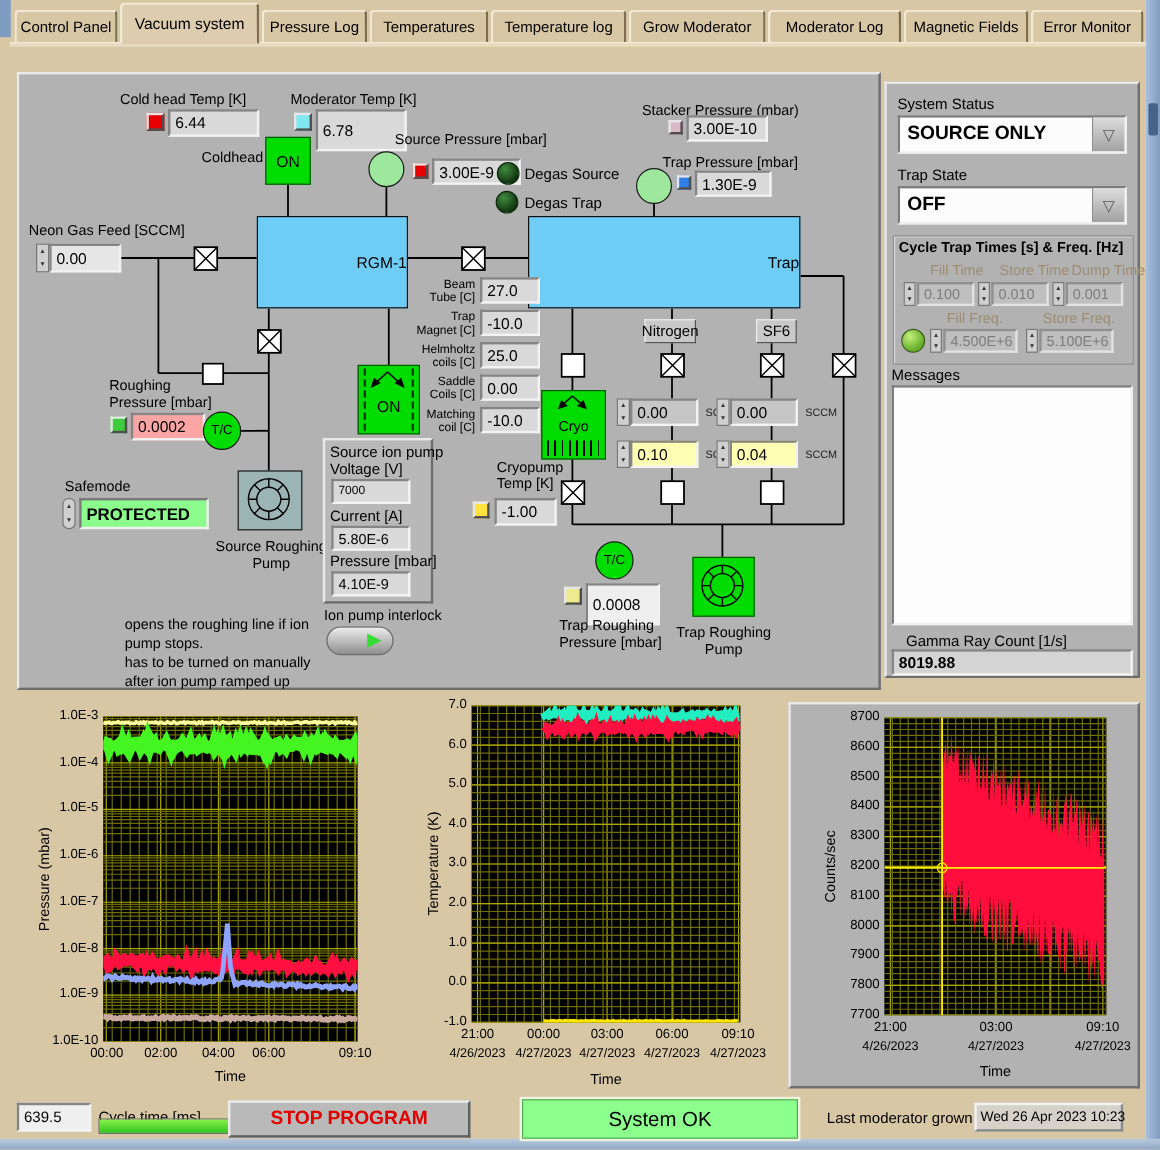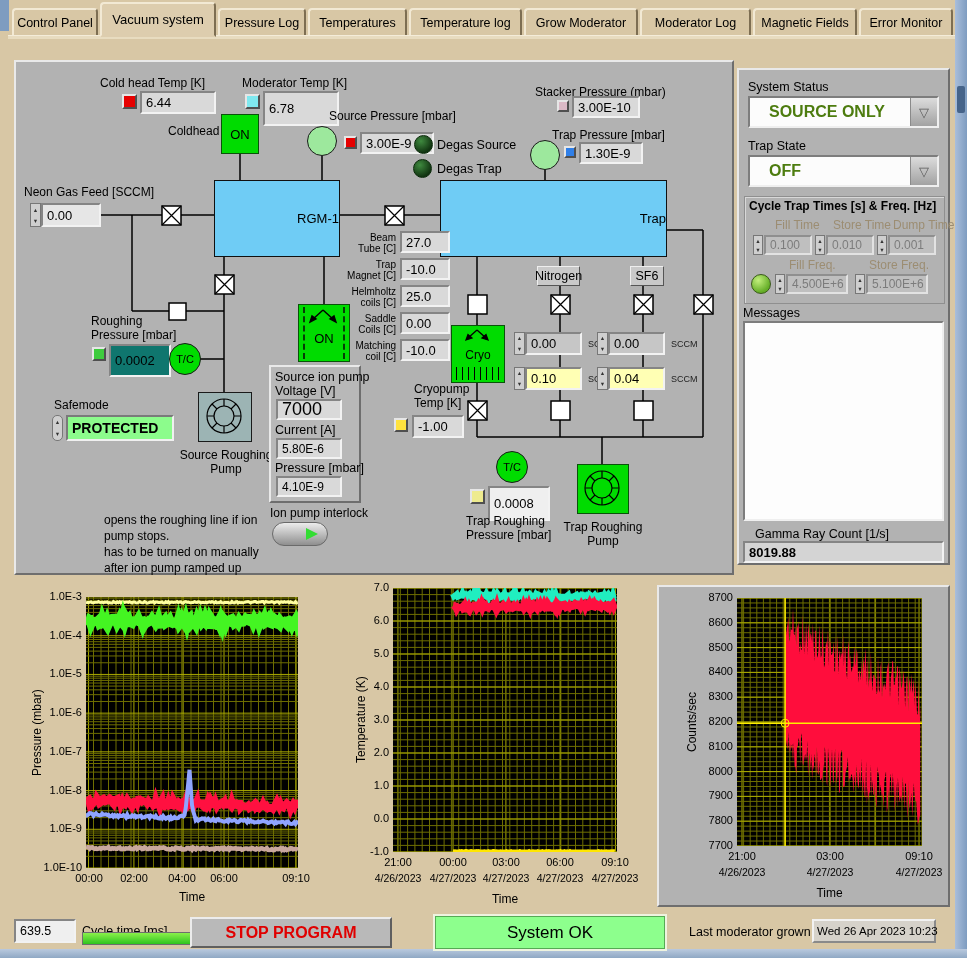--- a/index.html
+++ b/index.html
@@ -13,21 +13,21 @@
   .sunk{position:absolute;background:#d9d9d9;border-top:2px solid #858585;border-left:2px solid #858585;border-bottom:2px solid #f2f2f2;border-right:2px solid #f2f2f2;font:13px "Liberation Sans",sans-serif;color:#000;display:flex;align-items:center;padding-left:4px;box-sizing:border-box;white-space:nowrap;overflow:hidden}
   .raisedp{position:absolute;background:#b2b2b2;border-top:2px solid #e9e9e9;border-left:2px solid #e9e9e9;border-bottom:2px solid #6e6e6e;border-right:2px solid #6e6e6e;box-sizing:border-box}
   .sq{position:absolute;box-sizing:border-box;border-top:2px solid #e6e6e6;border-left:2px solid #e6e6e6;border-bottom:2px solid #4f4f4f;border-right:2px solid #4f4f4f}
   .led{position:absolute;border-radius:50%;border:1px solid #0a2a0a;background:radial-gradient(circle at 35% 30%,#3f8a3f,#113411 72%)}
   .circ{position:absolute;border-radius:50%;border:1.5px solid #1a1a1a;box-sizing:border-box;display:flex;align-items:center;justify-content:center;font:11px "Liberation Sans",sans-serif;color:#000}
   .bluebox{position:absolute;background:#6fccf5;border:1.5px solid #101010;box-sizing:border-box;display:flex;align-items:center;justify-content:flex-end;font:13px "Liberation Sans",sans-serif;color:#000}
   .spin{position:absolute;width:11px;background:#cfcfcf;border:1px solid #777;box-sizing:border-box;display:flex;flex-direction:column;align-items:center;justify-content:space-around;color:#333}
   .spin span{font-size:5.5px;line-height:6px}
   .valve{position:absolute}
   .dd{position:absolute;background:#fcfcfc;border-top:2px solid #7d7d7d;border-left:2px solid #7d7d7d;border-bottom:2px solid #efefef;border-right:2px solid #efefef;box-sizing:border-box;display:flex;align-items:stretch}
-  .dd .txt{flex:1;font:bold 16px "Liberation Sans",sans-serif;color:#4d7c0f;display:flex;align-items:center;padding-left:19px}
+  .dd .txt{flex:1;font:bold 16px "Liberation Sans",sans-serif;color:#000000;display:flex;align-items:center;padding-left:6px}
   .dd .btn{width:26px;background:linear-gradient(#dcdcdc,#a2a2a2);border-left:1px solid #8a8a8a;display:flex;align-items:center;justify-content:center;color:#5a5a5a;font-size:13px}
   .tab{position:absolute;background:#d8c7a5;border-top:2px solid #f2e9d4;border-left:2px solid #f2e9d4;border-right:2px solid #7d6e52;border-bottom:none;border-radius:4px 4px 0 0;box-sizing:border-box;display:flex;align-items:center;justify-content:center;font:12.5px "Liberation Sans",sans-serif;color:#000}
   .tab.active{background:#ddcdae;font-size:13px;z-index:5;border-bottom:2px solid #ddcdae}
   .dim{color:#9c8d72}
   .dsunk{position:absolute;background:#bfbfbf;border-top:2px solid #8f8f8f;border-left:2px solid #8f8f8f;border-bottom:2px solid #e2e2e2;border-right:2px solid #e2e2e2;font:12px "Liberation Sans",sans-serif;color:#7c7c7c;display:flex;align-items:center;padding-left:4px;box-sizing:border-box}
   svg{display:block}
 </style>
 </head>
 <body>
 
@@ -184,21 +184,21 @@
     <div class="sunk" style="left:384px;top:196px;width:50px;height:22px">-10.0</div>
     <div class="lbl lbl10" style="left:312px;top:224px;width:68px;text-align:right"><span>Helmholtz</span><br><span>coils [C]</span></div>
     <div class="sunk" style="left:384px;top:223px;width:50px;height:22px">25.0</div>
     <div class="lbl lbl10" style="left:312px;top:251px;width:68px;text-align:right"><span>Saddle</span><br><span>Coils [C]</span></div>
     <div class="sunk" style="left:384px;top:250px;width:50px;height:22px">0.00</div>
     <div class="lbl lbl10" style="left:312px;top:278px;width:68px;text-align:right"><span>Matching</span><br><span>coil [C]</span></div>
     <div class="sunk" style="left:384px;top:277px;width:50px;height:22px">-10.0</div>
 
     <div class="lbl" style="left:75px;top:252px"><span>Roughing</span><br><span>Pressure [mbar]</span></div>
     <div class="sq" style="left:76px;top:285px;width:14px;height:14px;background:#3ecc3e"></div>
-    <div class="sunk" style="left:93px;top:282px;width:62px;height:33px;background:#0f766e">0.0002</div>
+    <div class="sunk" style="left:93px;top:282px;width:62px;height:23px;background:#fca5a5">0.0002</div>
     <div class="circ" style="left:153px;top:281px;width:32px;height:32px;background:#00dc00">
         <span>T/C</span>
       </div>
 
     <div class="lbl" style="left:38px;top:336px">Safemode</div>
     <div class="spin" style="left:36px;top:353px;height:26px;border-radius:5px">
         <span>▲</span>
         <span>▼</span>
       </div>
     <div class="abs" style="left:50px;top:353px;width:108px;height:26px;background:#8cfc8c;border-top:2px solid #7a7a7a;border-left:2px solid #7a7a7a;border-bottom:2px solid #f0f0f0;border-right:2px solid #f0f0f0;box-sizing:border-box;display:flex;align-items:center;padding-left:4px;font:bold 14px 'Liberation Sans',sans-serif">
@@ -226,21 +226,21 @@
             <line x1="24" y1="3" x2="35" y2="13"></line>
             <polygon points="37,15 31,12 35,9"></polygon>
           </g>
         </svg>
       <div class="abs" style="left:0;top:26px;width:100%;text-align:center;font:13px 'Liberation Sans',sans-serif"><span>ON</span></div>
     </div>
 
     <div class="raisedp" style="left:253px;top:303px;width:92px;height:138px;background:#b8b8b8">
       <div class="lbl" style="left:4px;top:3px;font-size:12.5px">Source ion pump</div>
       <div class="lbl" style="left:4px;top:17px;font-size:12.5px">Voltage [V]</div>
-      <div class="sunk" style="left:5px;top:32px;width:66px;height:21px;font-size:18px">7000</div>
+      <div class="sunk" style="left:5px;top:32px;width:66px;height:21px;font-size:10px">7000</div>
       <div class="lbl" style="left:4px;top:56px;font-size:12.5px">Current [A]</div>
       <div class="sunk" style="left:5px;top:71px;width:66px;height:21px;font-size:12px">5.80E-6</div>
       <div class="lbl" style="left:4px;top:94px;font-size:12.5px">Pressure [mbar]</div>
       <div class="sunk" style="left:5px;top:109px;width:66px;height:21px;font-size:12px">4.10E-9</div>
     </div>
 
     <div class="lbl" style="left:254px;top:444px">Ion pump interlock</div>
     <div class="abs" style="left:256px;top:460px;width:56px;height:24px;border-radius:12px;background:linear-gradient(#ececec,#8f8f8f);border:1px solid #6a6a6a;box-sizing:border-box">
       <div style="position:absolute;right:9px;top:5px;width:0;height:0;border-top:6px solid transparent;border-bottom:6px solid transparent;border-left:12px solid #33dd33"></div>
     </div>

